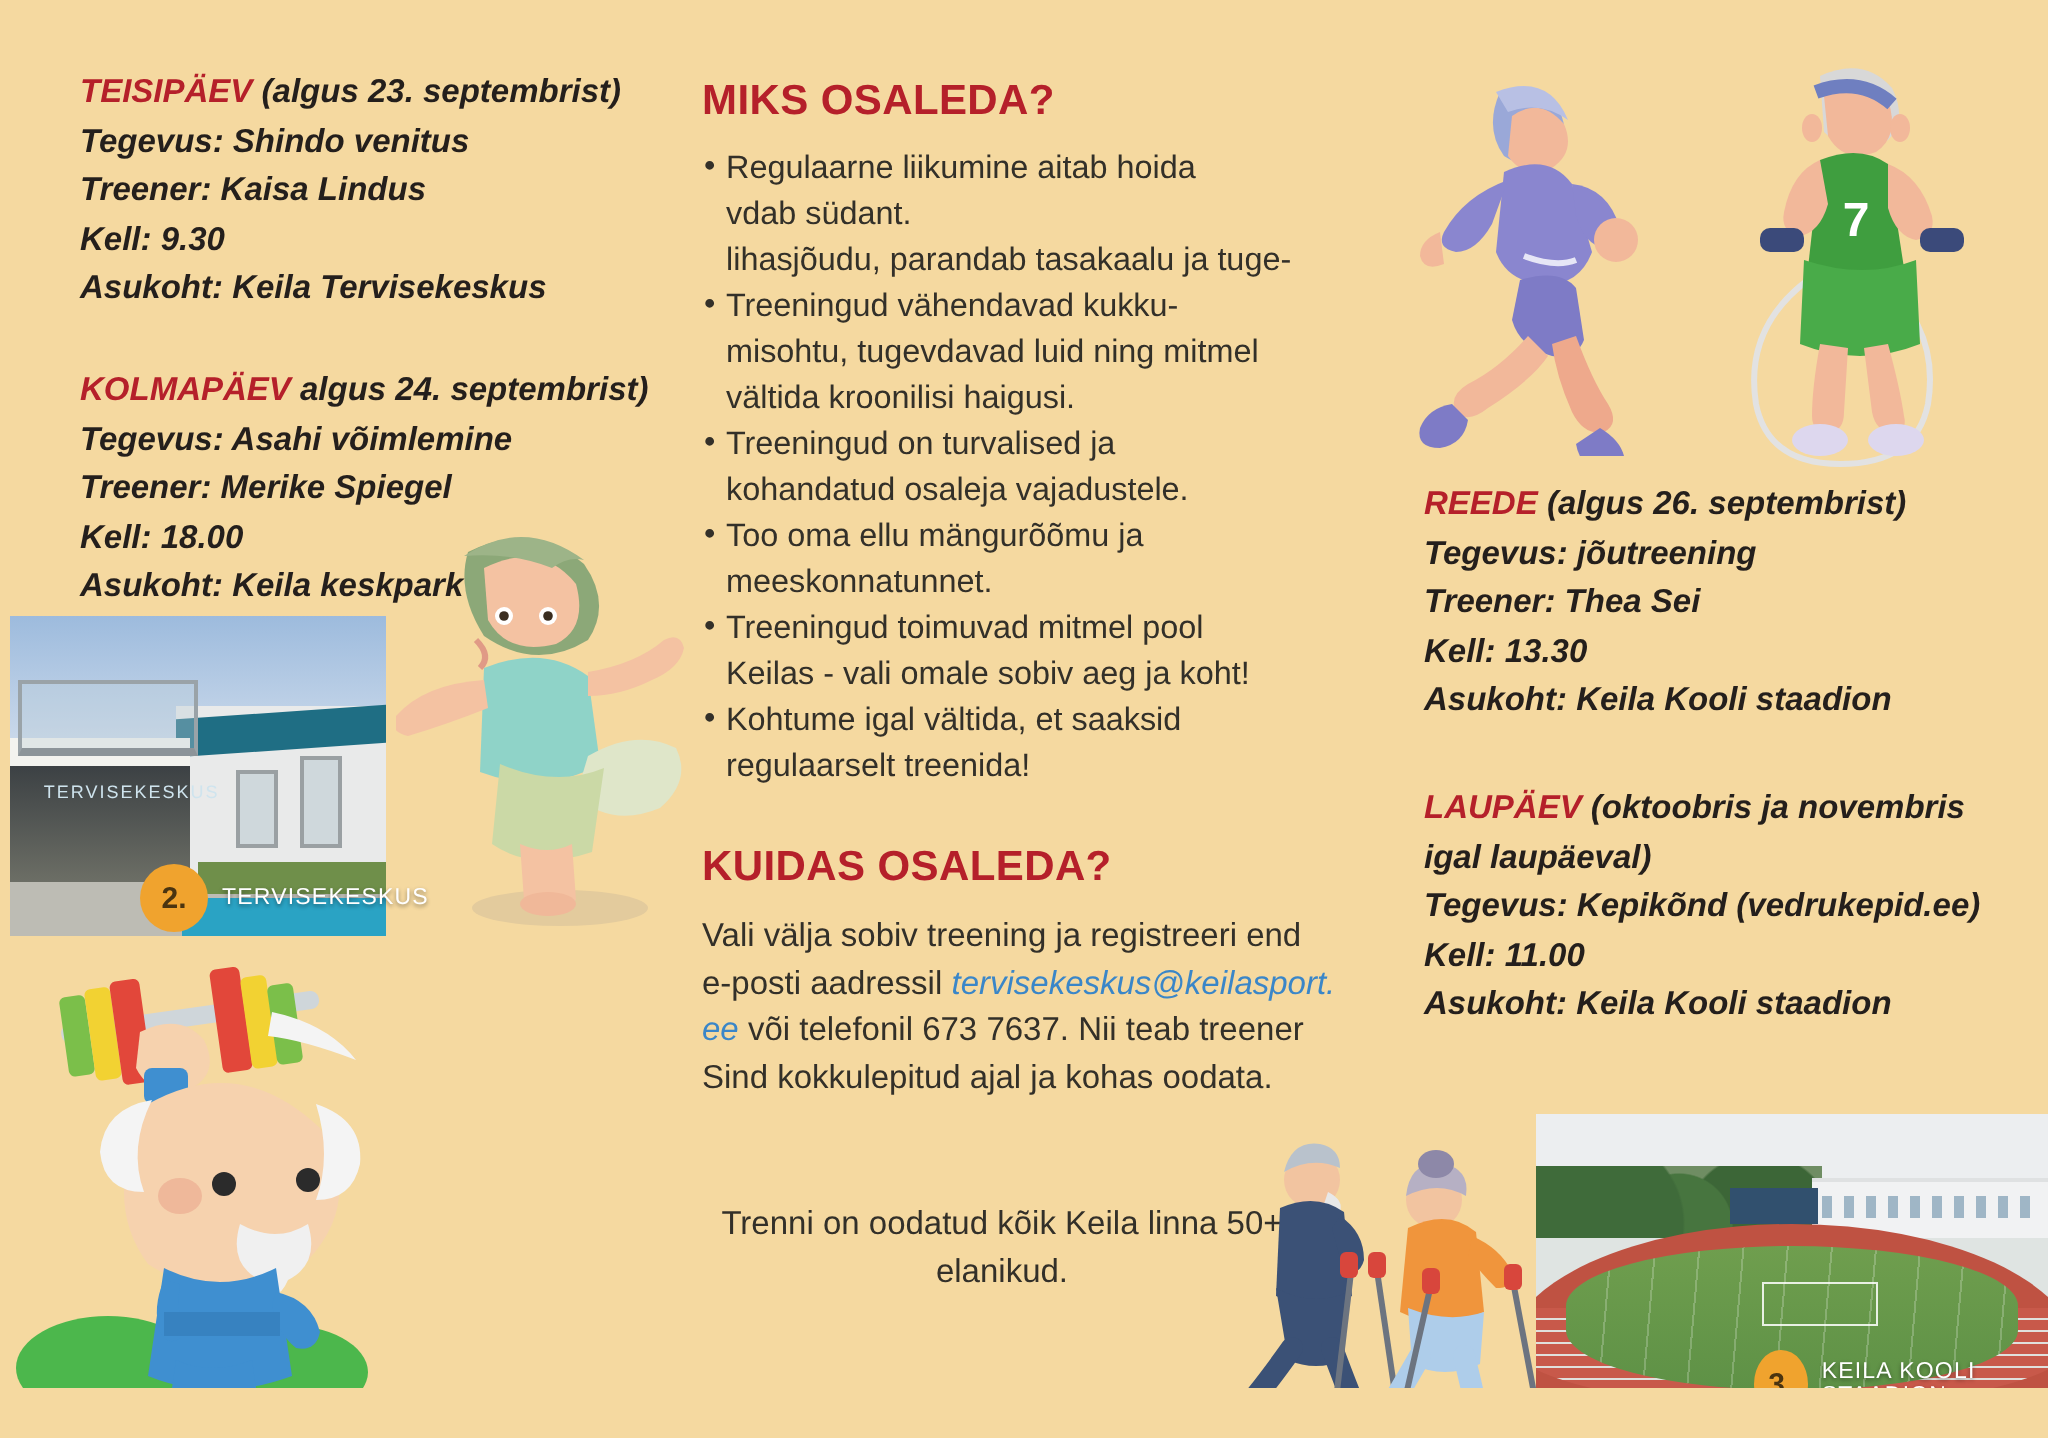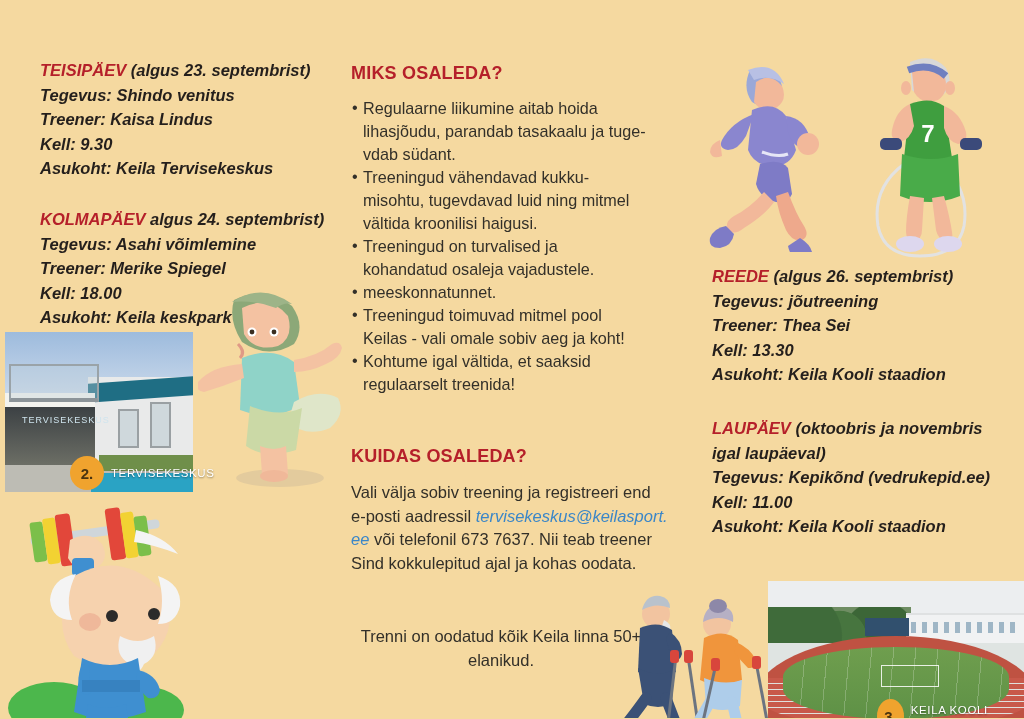--- a/index.html
+++ b/index.html
@@ -2,29 +2,29 @@
 <html><head>
 <meta charset="utf-8">
 <style>
   html,body{margin:0;padding:0;}
   body{
     width:1024px;height:719px;
     background:#f5d9a0;
     font-family:"Liberation Sans",sans-serif;
     overflow:hidden;position:relative;
   }
-  .page{position:relative;width:1024px;height:694px;overflow:hidden;background:#f5d9a0;margin-top:24px;}
+  .page{position:relative;width:1024px;height:694px;overflow:hidden;background:#f5d9a0;}
 
   
   .sched{position:absolute;font-style:italic;font-weight:bold;color:#241f1c;}
   .sched .ln{font-size:16.5px;line-height:24.5px;white-space:nowrap;}
   .sched .day{color:#b5202a;}
   .sched .dayrest{color:#241f1c;}
 
-  .hd{position:absolute;color:#b5202a;font-weight:bold;font-size:18px;letter-spacing:.2px;}
+  .hd{position:absolute;color:#b5202a;font-weight:bold;font-size:21px;letter-spacing:.2px;}
 
   .body-txt{position:absolute;color:#333029;font-size:16.5px;line-height:23.5px;}
   .body-txt .row{white-space:nowrap;}
   .lnk{color:#3a86c8;font-style:italic;}
 
   .bul{position:absolute;color:#333029;font-size:16.2px;line-height:23px;}
   .bul .li{position:relative;padding-left:12px;margin-bottom:0;}
   .bul .li .dot{position:absolute;left:1px;top:-1px;}
   .bul .li .row{white-space:nowrap;}
 
@@ -128,36 +128,37 @@
     <div class="ln">Kell: 11.00</div>
     <div class="ln">Asukoht:  Keila Kooli staadion</div>
   </div>
 
   <div class="hd" style="left:351px;top:39px;">MIKS OSALEDA?</div>
 
   <div class="bul" style="left:351px;top:73px;width:290px;">
     <div class="li">
         <span class="dot">•</span>
       <div class="row">Regulaarne liikumine aitab hoida</div>
+      <div class="row">vdab südant.</div>
       <div class="row">lihasjõudu, parandab tasakaalu ja tuge-</div>
-      <div class="row">vdab südant.</div>
     </div>
     <div class="li">
         <span class="dot">•</span>
       <div class="row">Treeningud vähendavad kukku-</div>
       <div class="row">misohtu, tugevdavad luid ning mitmel</div>
       <div class="row">vältida kroonilisi haigusi.</div>
     </div>
     <div class="li">
         <span class="dot">•</span>
       <div class="row">Treeningud on turvalised ja</div>
       <div class="row">kohandatud osaleja vajadustele.</div>
     </div>
     <div class="li">
         <span class="dot">•</span>
+      <div class="row">Too oma ellu mängurõõmu ja</div>
       <div class="row">meeskonnatunnet.</div>
     </div>
     <div class="li">
         <span class="dot">•</span>
       <div class="row">Treeningud toimuvad mitmel pool</div>
       <div class="row">Keilas - vali omale sobiv aeg ja koht!</div>
     </div>
     <div class="li">
         <span class="dot">•</span>
       <div class="row">Kohtume igal vältida, et saaksid</div>

